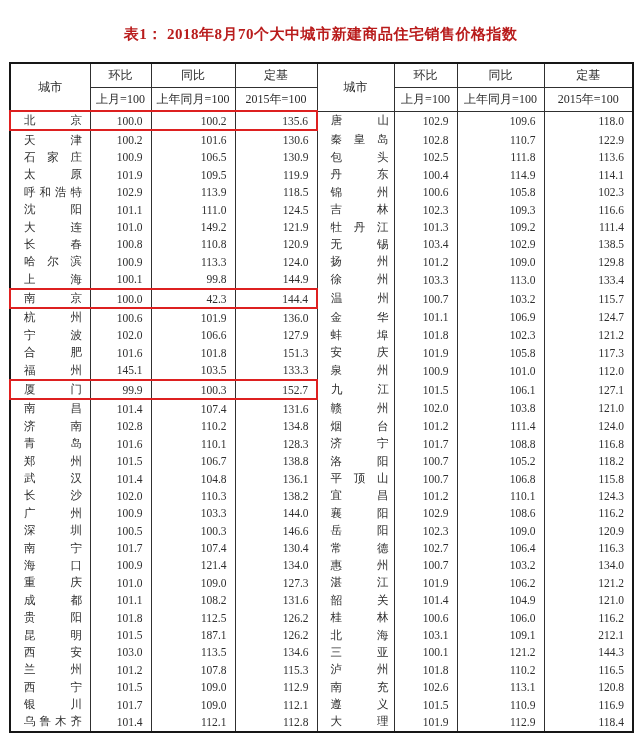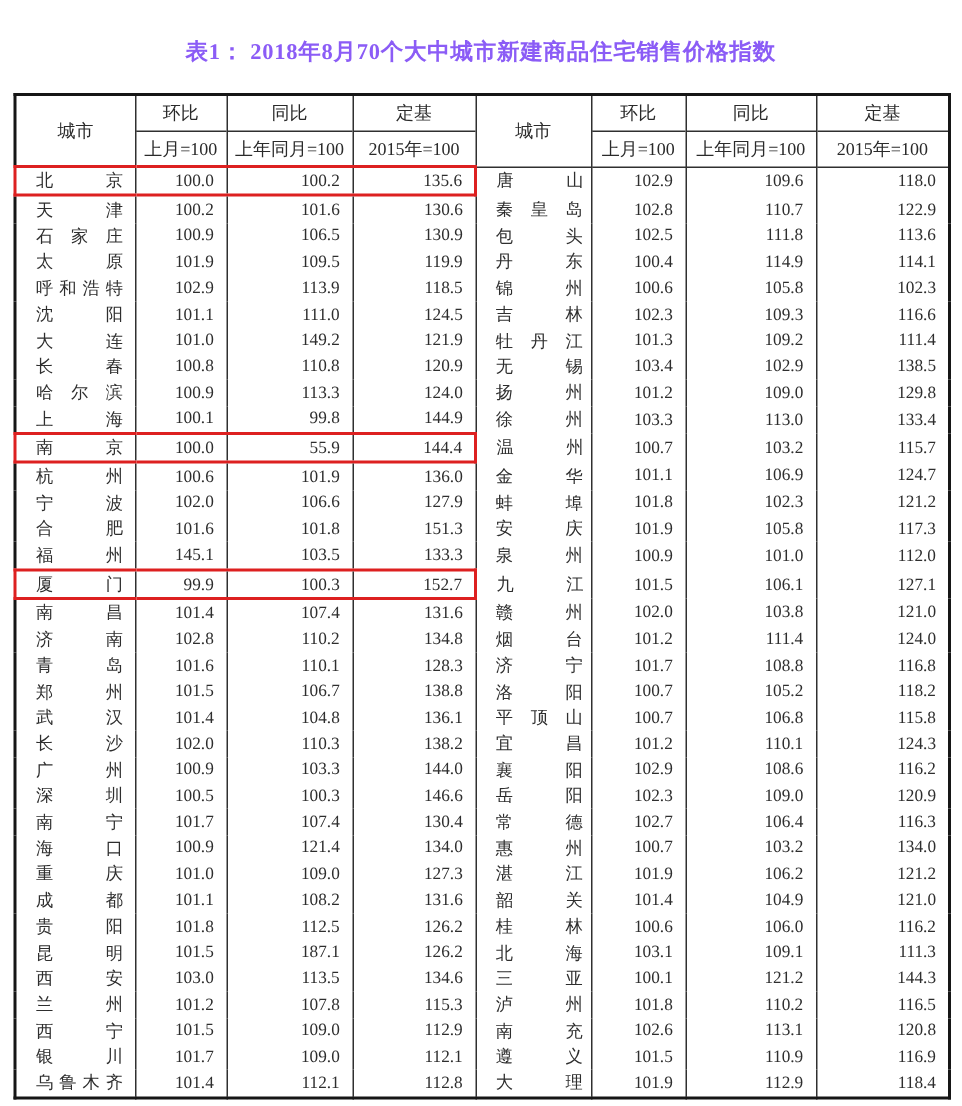--- a/index.html
+++ b/index.html
@@ -3,21 +3,21 @@
 <meta charset="utf-8">
 <style>
   html,body{margin:0;padding:0;}
   body{
     width:641px;height:737px;background:#ffffff;
     font-family:"Liberation Serif","DejaVu Serif",serif;
     color:#262626;overflow:hidden;
   }
   .title{
     text-align:center;font-weight:bold;font-size:15px;
-    color:#8b5cf6;margin:25px 0 0 0;letter-spacing:0.5px;
+    color:#b91c1c;margin:25px 0 0 0;letter-spacing:0.5px;
   }
   table{
     border-collapse:collapse;table-layout:fixed;
     margin:18px 0 0 9px;width:623px;
     border:2.5px solid #161616;
   }
   th,td{
     border-left:1.5px solid #303030;border-right:1.5px solid #303030;
     padding:0;font-weight:normal;overflow:hidden;white-space:nowrap;
   }
@@ -240,21 +240,21 @@
         <td class="num">103.3</td>
         <td class="num">113.0</td>
         <td class="num">133.4</td>
       </tr>
       <tr data-highlighted="true">
         <td class="city hl hl-l"><span class="cityspan">
             <span>南</span>
             <span>京</span>
           </span></td>
         <td class="num hl">100.0</td>
-        <td class="num hl">55.9</td>
+        <td class="num hl">42.3</td>
         <td class="num hl hl-r">144.4</td>
         <td class="city"><span class="cityspan">
             <span>温</span>
             <span>州</span>
           </span></td>
         <td class="num">100.7</td>
         <td class="num">103.2</td>
         <td class="num">115.7</td>
       </tr>
       <tr>
@@ -553,21 +553,21 @@
           </span></td>
         <td class="num">101.5</td>
         <td class="num">187.1</td>
         <td class="num">126.2</td>
         <td class="city"><span class="cityspan">
             <span>北</span>
             <span>海</span>
           </span></td>
         <td class="num">103.1</td>
         <td class="num">109.1</td>
-        <td class="num">111.3</td>
+        <td class="num">212.1</td>
       </tr>
       <tr>
         <td class="city"><span class="cityspan">
             <span>西</span>
             <span>安</span>
           </span></td>
         <td class="num">103.0</td>
         <td class="num">113.5</td>
         <td class="num">134.6</td>
         <td class="city"><span class="cityspan">

